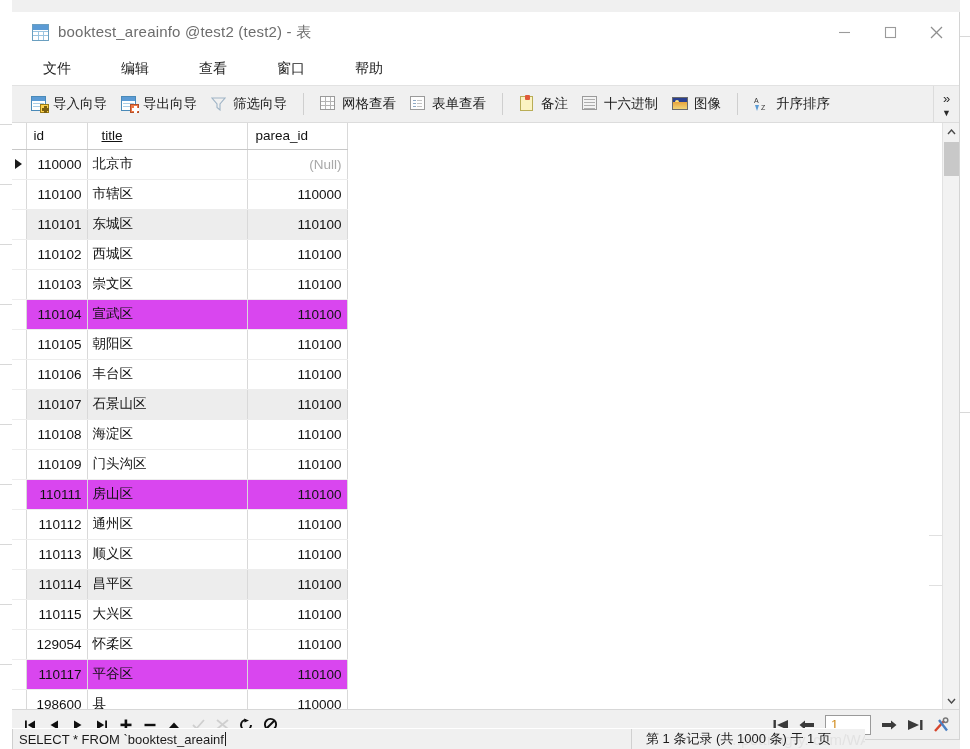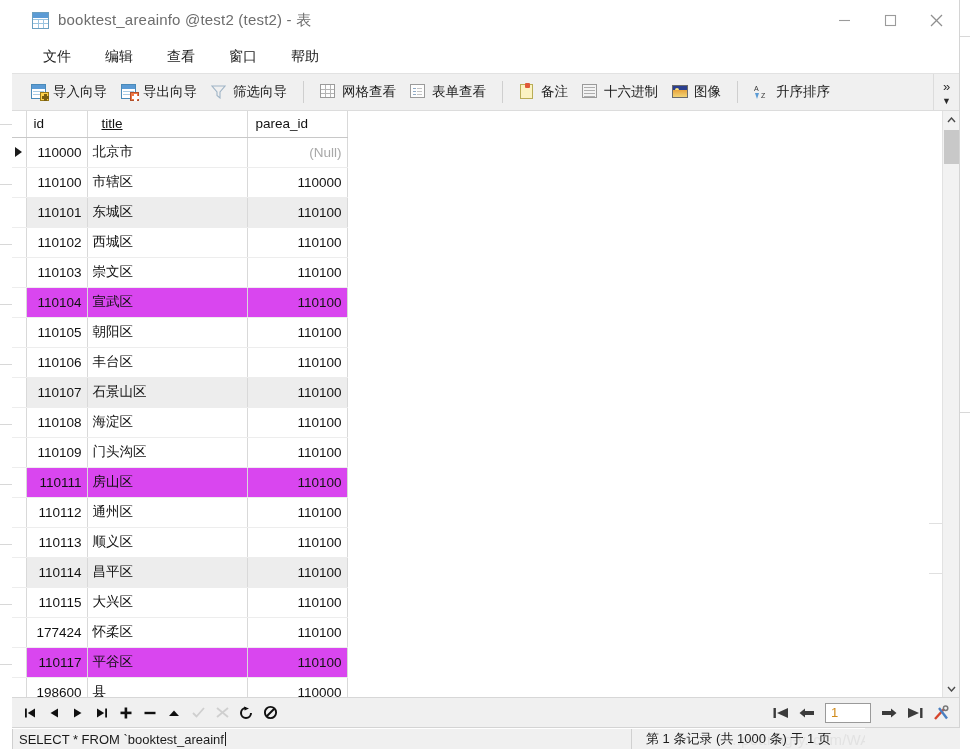--- a/index.html
+++ b/index.html
@@ -16,21 +16,21 @@
   }
 
   
   .desk-left { position:absolute; left:0; top:0; width:12px; height:749px; background:#ffffff; }
   .desk-left .tick { position:absolute; left:0; width:12px; height:1px; background:#d8d8d8; }
   .desk-right { position:absolute; right:0; top:0; width:10px; height:749px; background:#ffffff; }
   .desk-right .tick { position:absolute; right:0; width:10px; height:1px; background:#d8d8d8; }
 
   
   .window {
-    position: absolute; left: 12px; top: 0; width: 948px; height: 728px;
+    position: absolute; left: 12px; top: 12px; width: 948px; height: 728px;
     background: #ffffff;
     border: 1px solid #d4d4d4;
     border-top: none; border-left: none;
     display: flex; flex-direction: column;
   }
 
   
   .titlebar {
     height: 41px; background: #ffffff;
     display: flex; align-items: center; flex: 0 0 41px;
@@ -52,21 +52,21 @@
   .win-controls { margin-left: auto; display: flex; height: 41px; }
   .win-btn {
     width: 46px; height: 41px; display: flex; align-items: center; justify-content: center;
     color: #9b9b9b;
   }
   .win-btn svg { display:block; }
 
   
   .menubar {
     height: 32px; flex: 0 0 32px; background: #ffffff;
-    display: flex; align-items: center; padding-left: 14px; gap: 0px;
+    display: flex; align-items: center; padding-left: 14px; gap: 16px;
   }
   .menu-item {
     font-size: 14px; color: #1b1b1b; padding: 4px 17px; white-space: nowrap;
   }
 
   
   .toolbar {
     height: 38px; flex: 0 0 38px;
     background: #f0f0f0;
     border-top: 1px solid #e2e2e2;
@@ -521,21 +521,21 @@
                 <td class="c-parea">110100</td>
               </tr>
               <tr>
                 <td class="c-gutter"></td>
                 <td class="c-id">110115</td>
                 <td class="c-title">大兴区</td>
                 <td class="c-parea">110100</td>
               </tr>
               <tr>
                 <td class="c-gutter"></td>
-                <td class="c-id">177424</td>
+                <td class="c-id">129054</td>
                 <td class="c-title">怀柔区</td>
                 <td class="c-parea">110100</td>
               </tr>
               <tr class="stripe-blue">
                 <td class="c-gutter"></td>
                 <td class="c-id">110117</td>
                 <td class="c-title">平谷区</td>
                 <td class="c-parea">110100</td>
               </tr>
               <tr>

